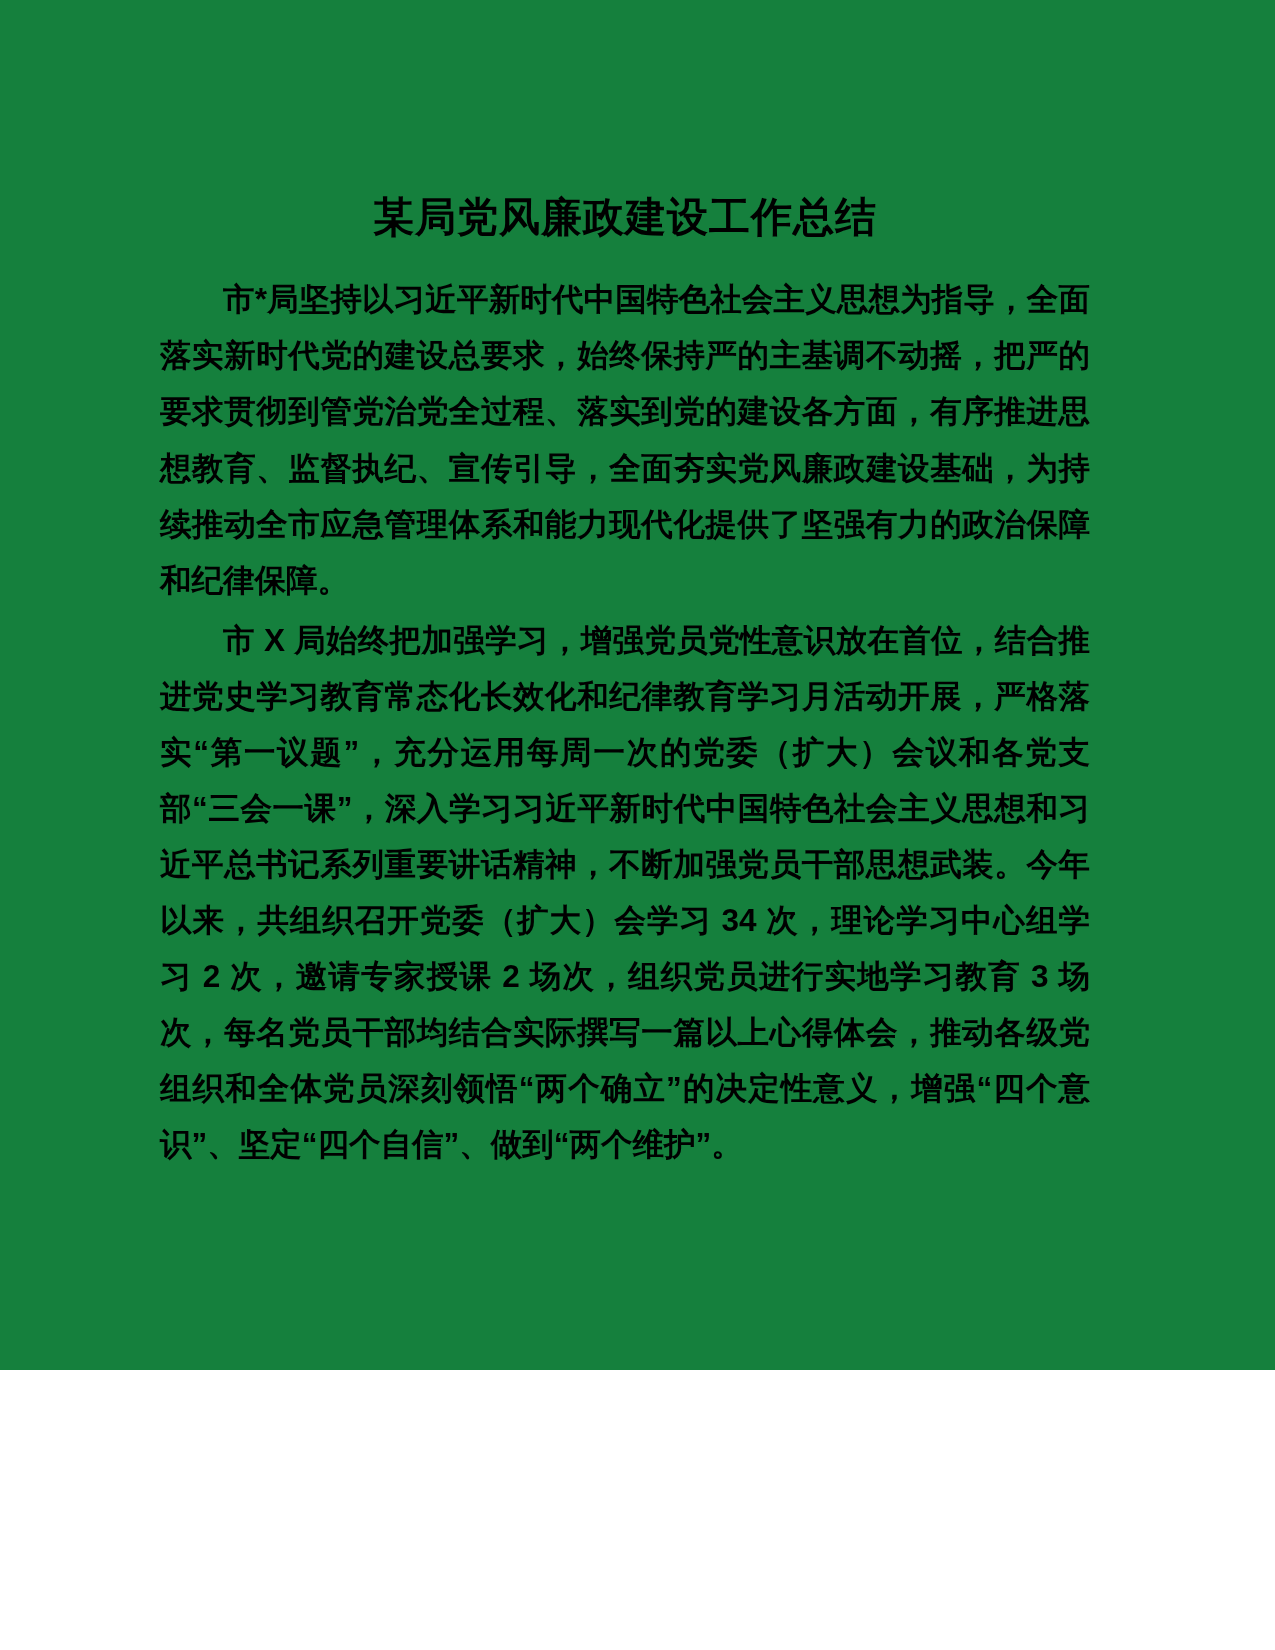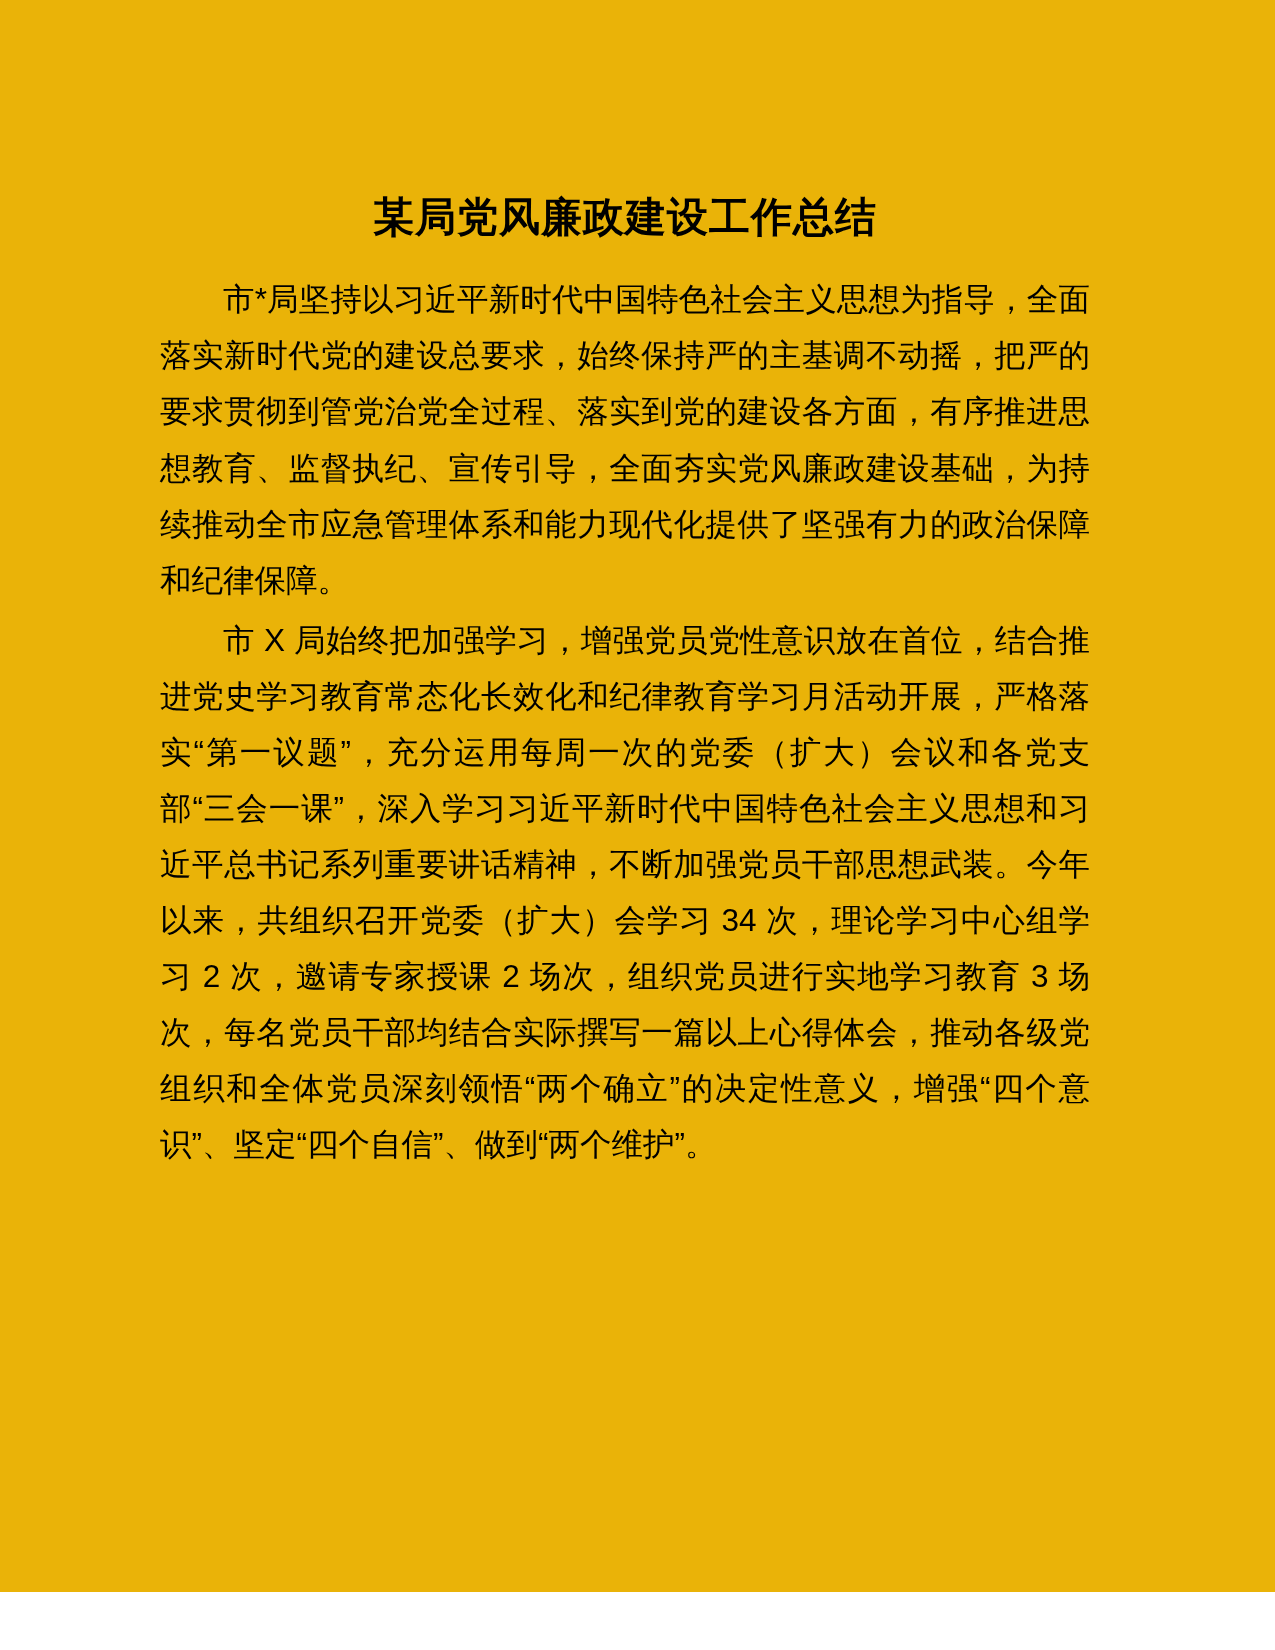--- a/index.html
+++ b/index.html
@@ -4,22 +4,22 @@
 <style>
   html, body {
     margin: 0;
     padding: 0;
     background: #ffffff;
   }
 
   .page {
     position: relative;
     width: 1275px;
-    height: 1592px;
-    background: #eab308;
+    height: 1370px;
+    background: #15803d;
     margin: 0 auto;
     overflow: hidden;
     box-sizing: border-box;
     font-family: "Liberation Sans", "DejaVu Sans", sans-serif;
     color: #000000;
   }
 
   .doc-body {
     position: absolute;
     left: 160px;
@@ -41,20 +41,21 @@
   .para {
     font-size: 31.5px;
     line-height: 1.78;
     text-align: justify;
     text-justify: inter-ideograph;
     margin: 0 0 4px 0;
     padding: 0;
     text-indent: 2em;
     color: #000000;
     word-break: break-all;
+    font-weight: bold;
   }
 
   .para.heading-para {
     margin-top: 22px;
     margin-bottom: 22px;
   }
 </style>
 </head>
 <body>
 

